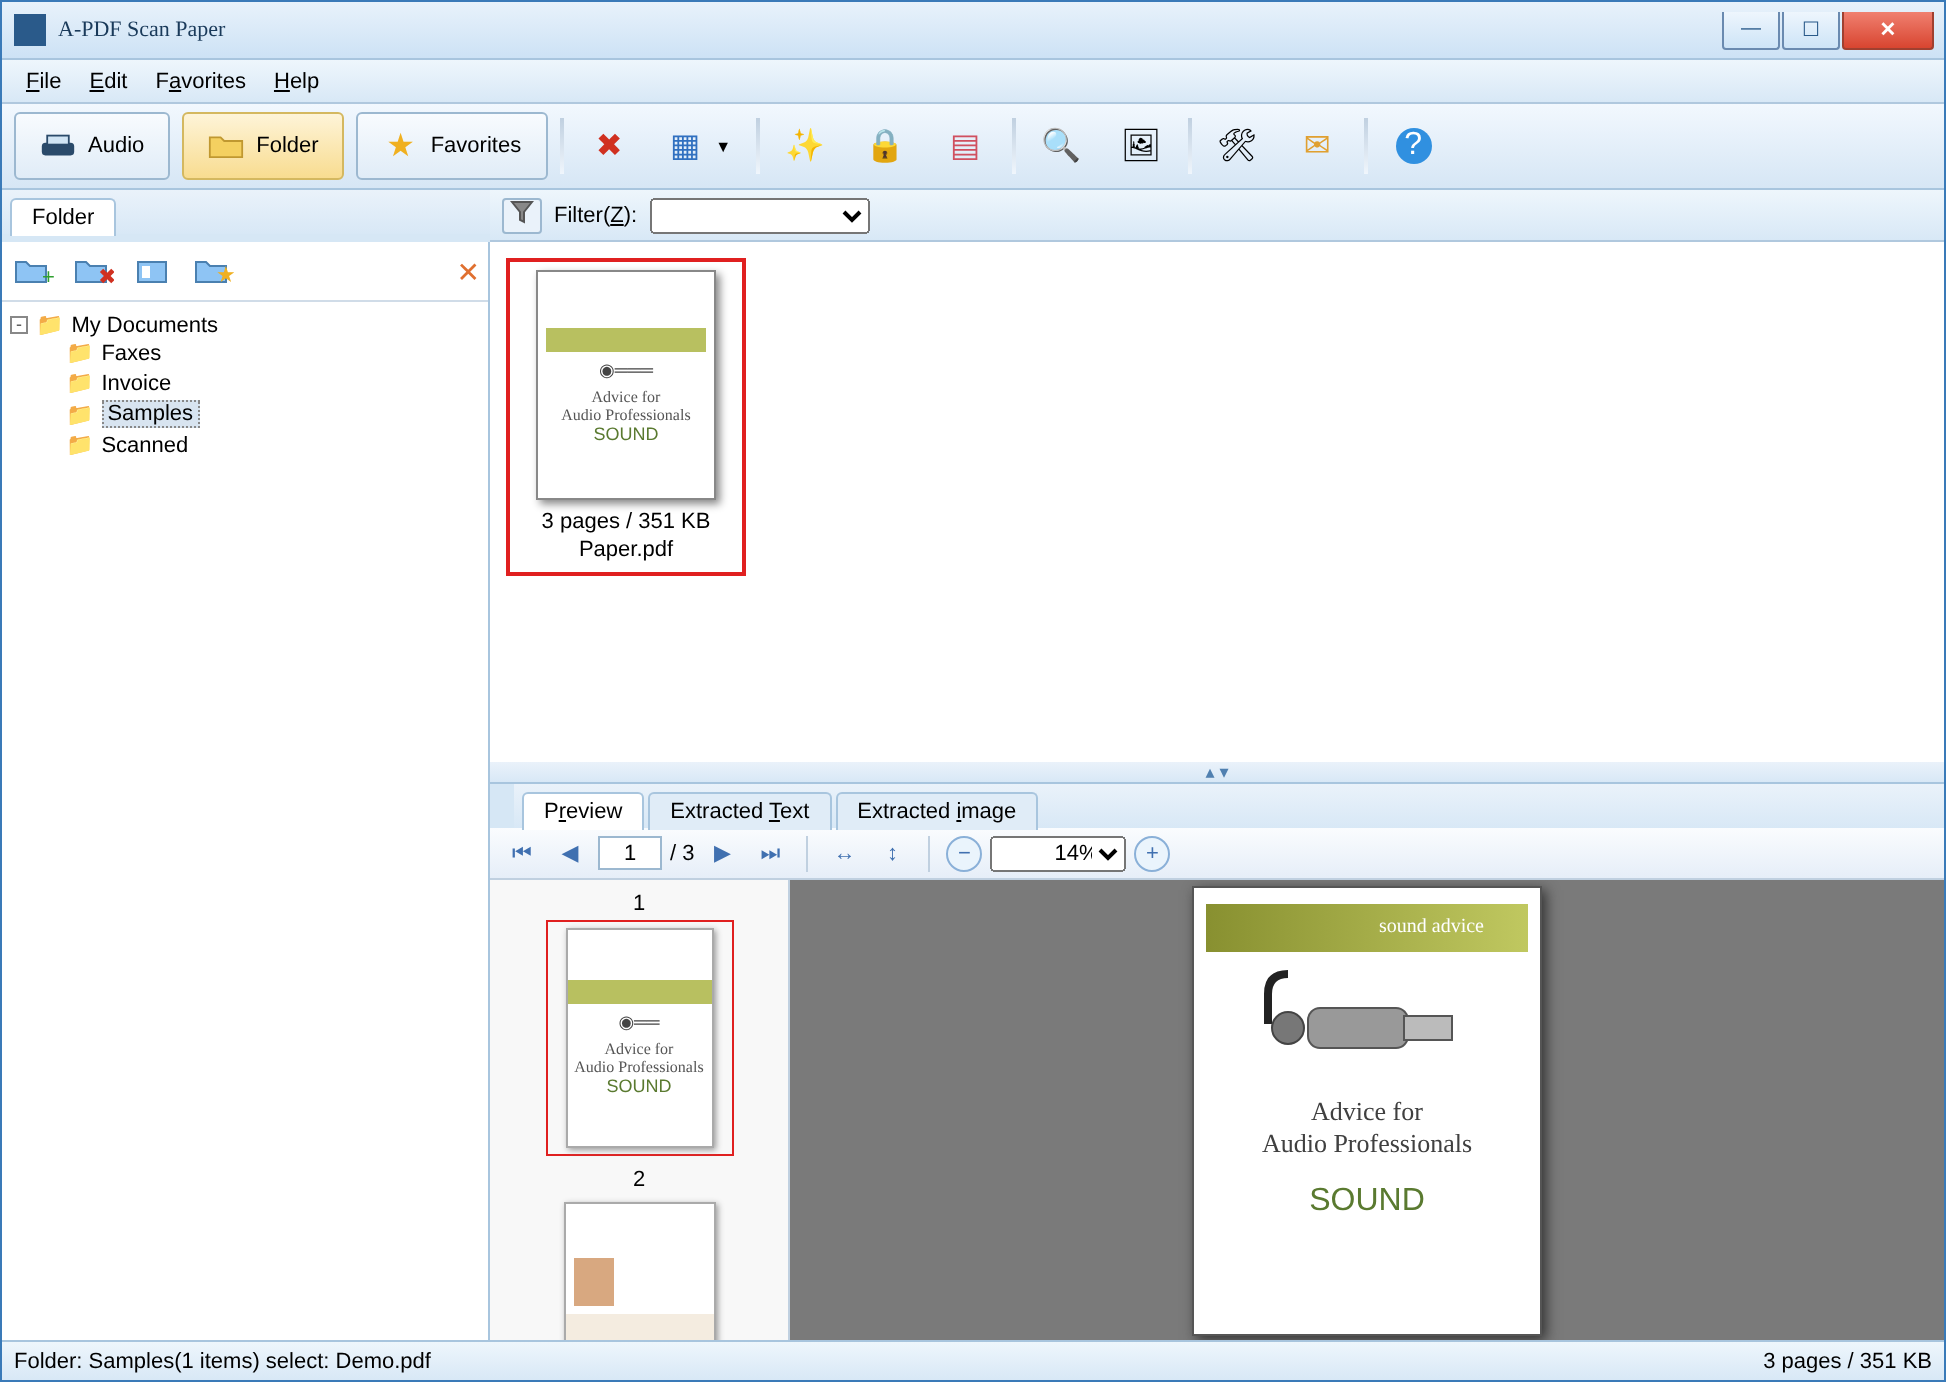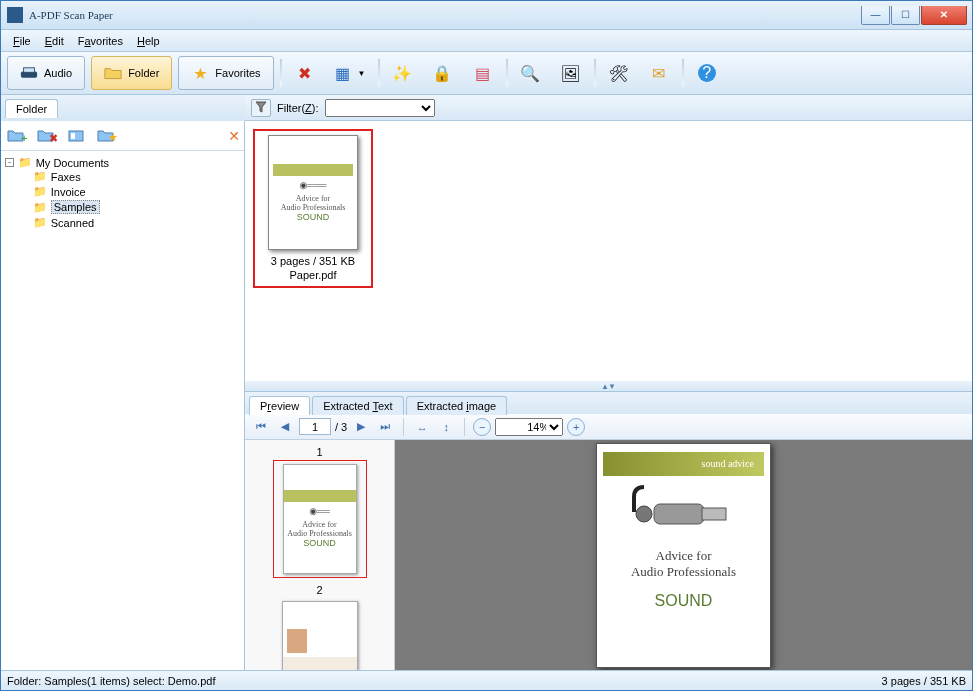--- a/index.html
+++ b/index.html
@@ -20,21 +20,21 @@
 .tbbtn.big{padding:0 12px;}
 .tbbtn.iconbtn{width:34px;padding:0;justify-content:center;background:transparent;border-color:transparent;}
 .tbbtn .glyph{width:18px;height:18px;display:flex;align-items:center;justify-content:center;font-size:16px;}
 .vdiv{width:2px;height:28px;background:linear-gradient(#c0d0e0,#f0f6fc);}
 .filterbar{height:26px;background:linear-gradient(#eef6fc,#d8e8f6);display:flex;align-items:center;padding:0 6px;gap:6px;border-bottom:1px solid #b0c8de;margin-left:244px;}
 .filterbar .fbtn{width:20px;height:18px;border:1px solid #9cb8d0;border-radius:2px;display:flex;align-items:center;justify-content:center;background:#eaf2fa;}
 .filterbar select{height:18px;width:110px;font-size:11px;}
 .body{flex:1;display:flex;min-height:0;}
 .leftpane{width:244px;background:#fff;border-right:1px solid #a8c5de;display:flex;flex-direction:column;}
 .tabstrip{height:22px;display:flex;align-items:flex-end;padding-left:4px;background:linear-gradient(#eaf2fa,#d8e8f6);}
-.tabstrip.right{background:linear-gradient(#eaf2fa,#d8e8f6);}
+.tabstrip.right{background:linear-gradient(#eaf2fa,#d8e8f6);margin-left:12px;}
 .tab{padding:3px 10px;border:1px solid #a8c5de;border-bottom:none;background:#fff;border-radius:3px 3px 0 0;margin-right:2px;position:relative;top:1px;}
 .tab.inactive{background:#e0ecf7;}
 .foldertools{height:30px;display:flex;align-items:center;padding:0 4px;gap:6px;border-bottom:1px solid #d0dce8;}
 .foldertools .ft{width:24px;height:22px;display:flex;align-items:center;justify-content:center;position:relative;}
 .foldertools .close-x{margin-left:auto;color:#e07030;font-size:14px;}
 .tree{flex:1;padding:4px;overflow:auto;}
 .tree ul{list-style:none;}
 .tree li{padding:1px 0 1px 0;white-space:nowrap;}
 .tree .node{display:flex;align-items:center;gap:4px;}
 .tree .children{padding-left:28px;}
@@ -56,21 +56,21 @@
 .navbar .sep{width:1px;height:18px;background:#c0d0e0;margin:0 4px;}
 .previewbody{flex:1;display:flex;min-height:0;}
 .pagestrip{width:150px;background:#f8f8f8;border-right:1px solid #c0d0e0;overflow:auto;}
 .pthumb{margin:4px auto;width:94px;}
 .pthumb .pnum{text-align:center;padding:2px;}
 .pthumb .pimg{height:110px;border:1px solid #aaa;background:#fff;box-shadow:1px 1px 3px #999;margin:0 6px;display:flex;flex-direction:column;align-items:center;justify-content:center;}
 .pthumb.current .pimg-wrap{border:1px solid #e02020;}
 .pimg-wrap{padding:3px;}
 .mainpreview{flex:1;background:#7a7a7a;display:flex;align-items:center;justify-content:center;overflow:auto;}
 .sheet{width:175px;height:225px;background:#fff;border:1px solid #555;box-shadow:2px 2px 6px #333;display:flex;flex-direction:column;align-items:center;padding:8px 6px;}
-.sheet .hdr{align-self:stretch;height:24px;background:linear-gradient(90deg,#889030,#c0c860);display:flex;align-items:center;justify-content:flex-end;padding-right:10px;color:#fff;font-size:10px;font-family:Georgia,serif;}
+.sheet .hdr{align-self:stretch;height:24px;background:linear-gradient(90deg,#889030,#c0c860);display:flex;align-items:center;justify-content:flex-end;padding-right:22px;color:#fff;font-size:10px;font-family:Georgia,serif;}
 .sheet .plug{width:120px;height:60px;display:flex;align-items:center;justify-content:center;margin:6px 0;}
 .sheet .plug svg{width:100%;height:100%;}
 .sheet .adv{font-family:Georgia,serif;font-size:13px;text-align:center;color:#404040;line-height:16px;}
 .sheet .logo{margin-top:12px;font-family:Impact,sans-serif;font-size:16px;color:#5a7a30;}
 .statusbar{height:20px;background:linear-gradient(#eef6fc,#d8e8f6);border-top:1px solid #a8c5de;display:flex;align-items:center;padding:0 6px;justify-content:space-between;}
 .mini-page{width:100%;display:flex;flex-direction:column;align-items:center;}
 .mini-page .mhdr{width:100%;height:12px;background:#b8c060;}
 .mini-page .mplug{font-size:9px;color:#444;margin:4px 0;}
 .mini-page .madv{font-size:8px;color:#555;text-align:center;font-family:Georgia,serif;}
 .mini-page .mlogo{font-size:9px;color:#5a7a30;font-family:Impact,sans-serif;}

